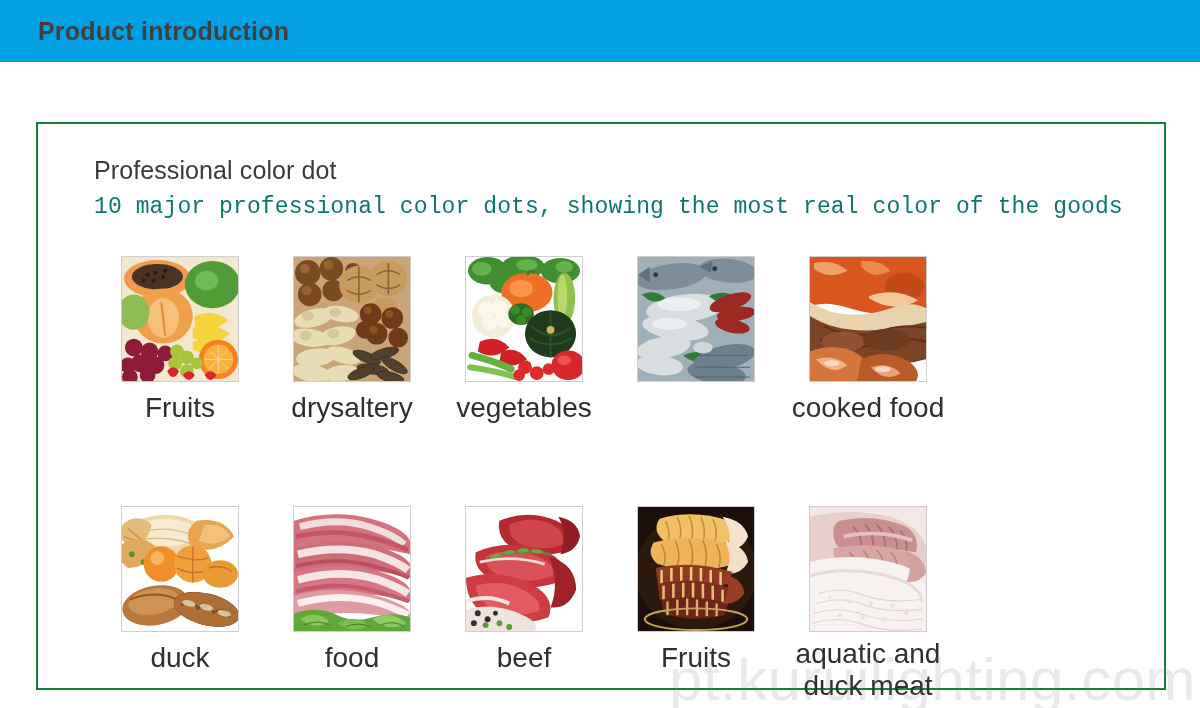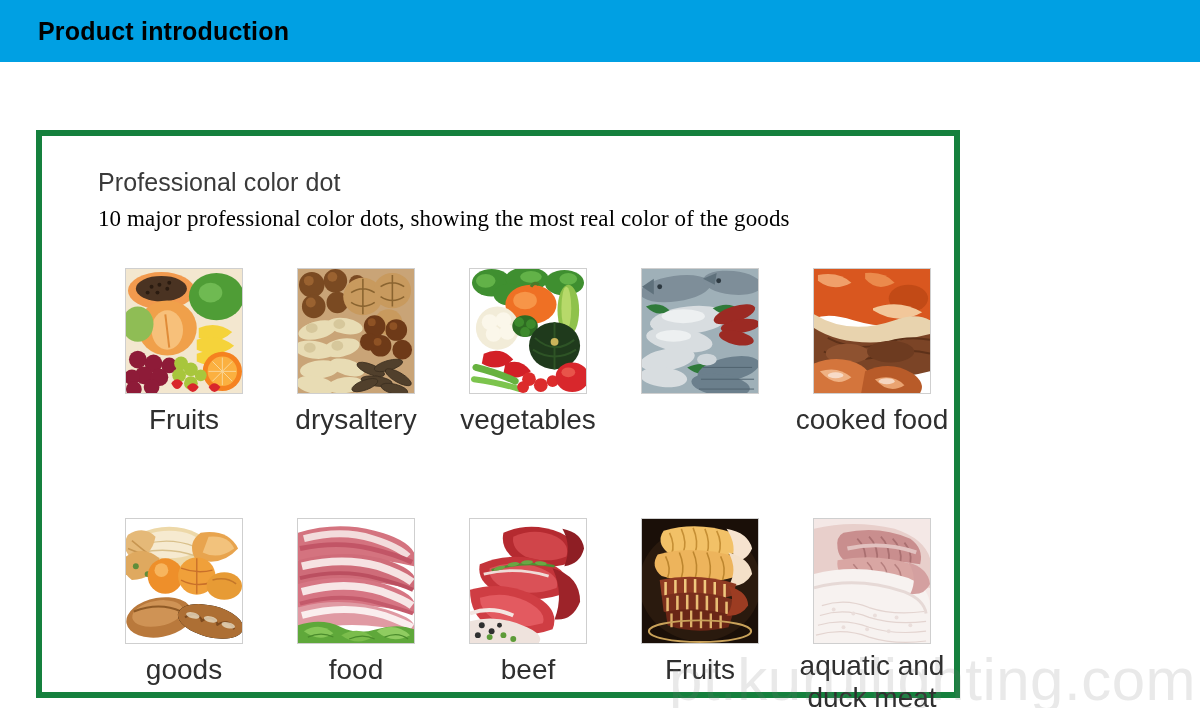--- a/index.html
+++ b/index.html
@@ -25,54 +25,54 @@
     position: absolute;
     left: 0; top: 0;
     width: 1200px;
     height: 62px;
     background: #00a0e3;
     display: flex;
     align-items: center;
   }
   .header-title {
     margin-left: 38px;
-    color: #000000;
+    color: #404040;
     font-size: 25px;
     font-weight: bold;
     letter-spacing: 0.2px;
     font-family: "Liberation Sans", sans-serif;
   }
 
   
   .panel {
     position: absolute;
     left: 36px;
-    top: 130px;
-    width: 924px;
+    top: 122px;
+    width: 1130px;
     height: 568px;
-    border: 6px solid #15803d;
+    border: 2px solid #15803d;
     background: #ffffff;
   }
 
   .panel-heading {
     position: absolute;
     left: 56px;
     top: 32px;
     font-size: 25px;
     color: #3a3a3a;
     font-family: "Liberation Sans", sans-serif;
     letter-spacing: 0.1px;
   }
   .panel-subheading {
     position: absolute;
     left: 56px;
     top: 70px;
     font-size: 23px;
-    color: #000000;
-    font-family: Liberation Serif, serif;
+    color: #0f766e;
+    font-family: Liberation Mono, monospace;
     letter-spacing: 0.1px;
     white-space: nowrap;
   }
 
   
   .grid {
     position: absolute;
     left: 56px;
     top: 132px;
     width: 1020px;
@@ -449,21 +449,21 @@
                   <path d="M76 104 q12 -8 18 4"></path>
                   <path d="M92 108 q12 -8 18 4"></path>
               </g>
               <g fill="#e8dcc2" opacity="0.8">
                 <ellipse cx="68" cy="98" rx="7" ry="3" transform="rotate(14 68 98)"></ellipse>
                 <ellipse cx="86" cy="102" rx="7" ry="3" transform="rotate(14 86 102)"></ellipse>
                 <ellipse cx="104" cy="108" rx="7" ry="3" transform="rotate(14 104 108)"></ellipse>
               </g>
             </svg>
           </div>
-          <div class="card-label">goods</div>
+          <div class="card-label">duck</div>
         </div>
 
         <div class="card">
           <div class="thumb">
             <svg viewBox="0 0 118 126" preserveAspectRatio="none">
               <rect width="118" height="126" fill="#ffffff"></rect>
               <path d="M0 14 Q40 2 78 12 Q110 20 118 34 L118 48 Q70 36 30 44 Q10 48 0 42 Z" fill="#d4737f"></path>
               <path d="M6 20 Q44 10 76 20 Q102 28 112 38" stroke="#f3dcdc" stroke-width="7" fill="none"></path>
               <path d="M2 30 Q40 22 74 30 Q100 36 116 44" stroke="#c25566" stroke-width="5" fill="none"></path>
               <path d="M0 42 Q44 30 84 40 Q112 48 118 58 L118 72 Q66 58 24 68 Q8 72 0 66 Z" fill="#cf6c79"></path>

